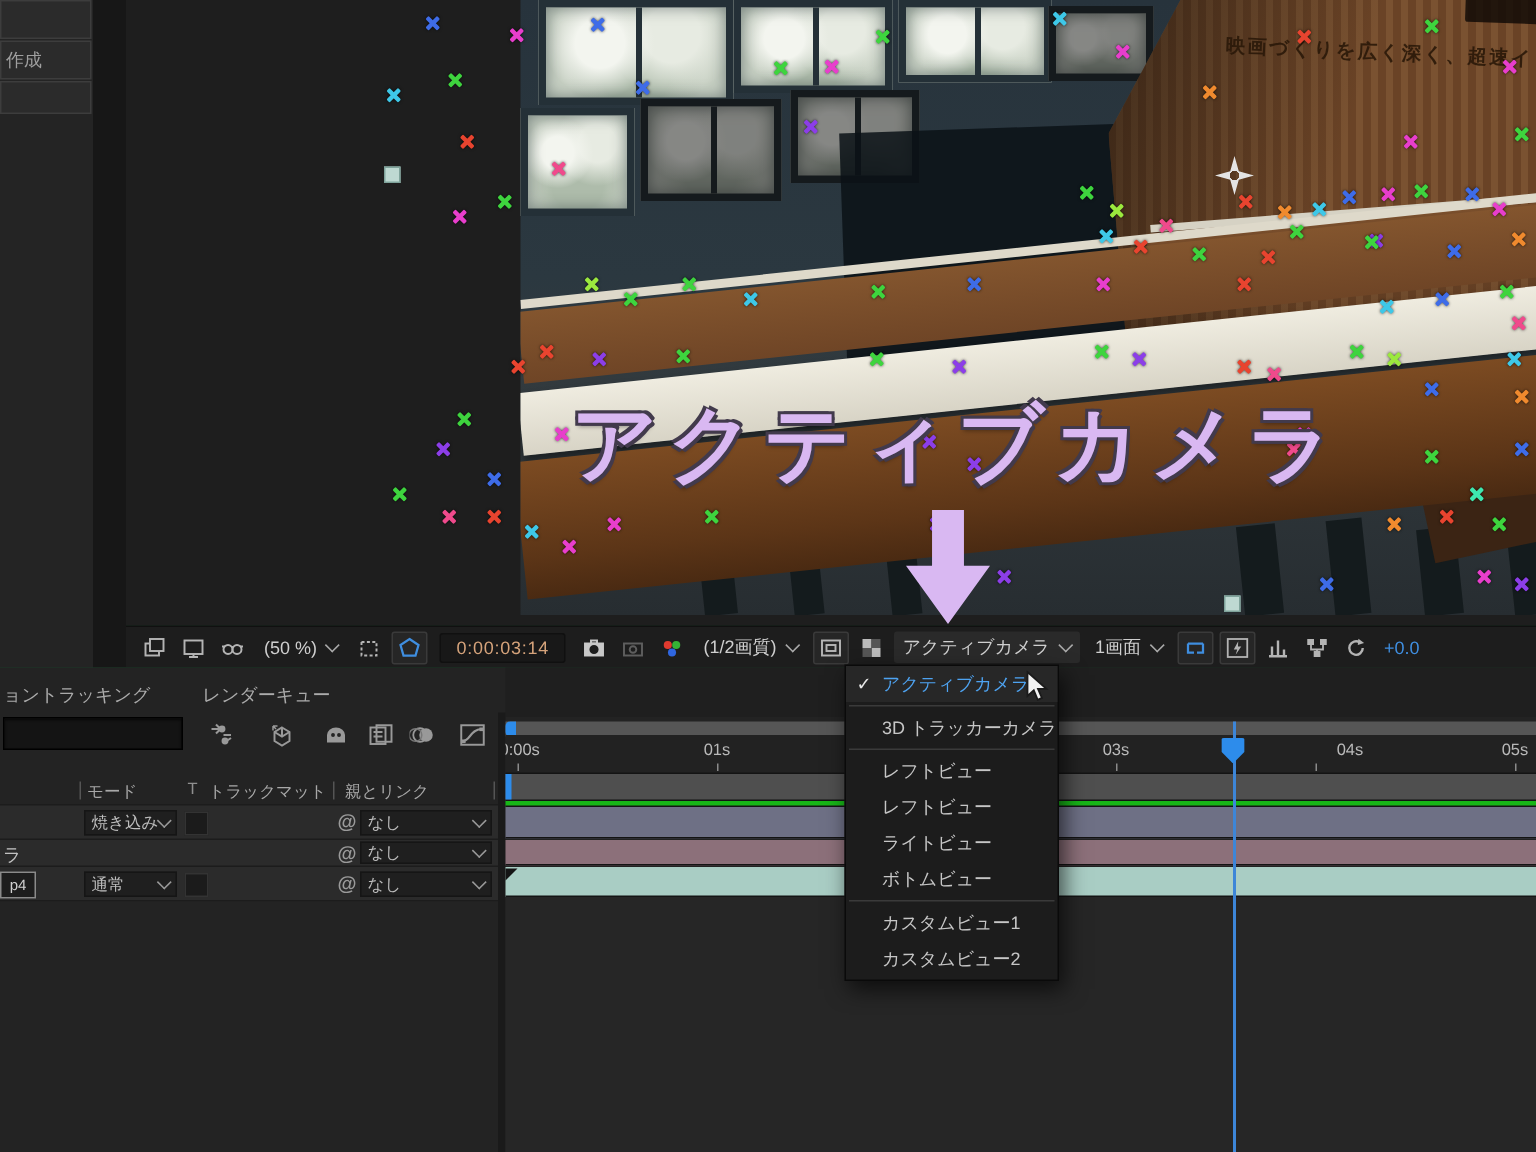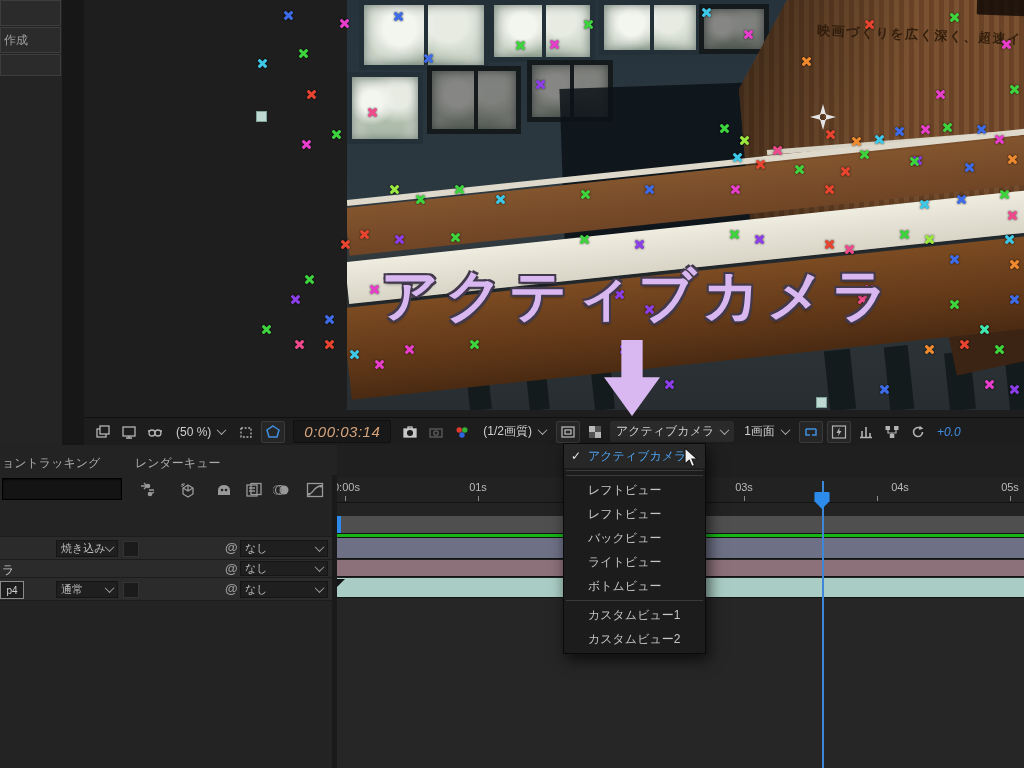--- a/index.html
+++ b/index.html
@@ -65,24 +65,24 @@
      filter:drop-shadow(0 0 2px rgba(40,30,50,.8));}
 
   
   #vtoolbar{left:84px;top:417px;width:940px;height:28px;background:#1d1d1d;border-top:1px solid #101010;
      display:flex;align-items:center;gap:4px;padding-left:8px;box-sizing:border-box;z-index:5;}
   .tbi{width:22px;height:20px;display:flex;align-items:center;justify-content:center;flex:0 0 auto;}
   .tbi svg{display:block;}
   .dd{display:flex;align-items:center;gap:7px;color:#cfcfcf;font-size:12px;padding:2px 6px;white-space:nowrap;flex:0 0 auto;}
   .chev{width:6px;height:6px;border-right:1.6px solid #aaa;border-bottom:1.6px solid #aaa;
         transform:rotate(45deg) translate(-1px,-1px);}
-  #timecode{color:#d5a37b;font-size:15px;letter-spacing:.5px;background:#181818;border:1px solid #101010;
-        padding:2px 10px;border-radius:2px;margin:0 4px;flex:0 0 auto;font-style:italic;}
+  #timecode{color:#d5a37b;font-size:12px;letter-spacing:.5px;background:#181818;border:1px solid #101010;
+        padding:2px 10px;border-radius:2px;margin:0 4px;flex:0 0 auto;}
   .boxed{border:1px solid #3a3a3a;border-radius:2px;background:#262626;}
-  #exposure{color:#3f8ee0;font-size:12px;margin-left:4px;font-style:italic;}
+  #exposure{color:#3f8ee0;font-size:12px;margin-left:4px;}
 
   
   #camera-menu{left:563px;top:443px;width:143px;background:#1c1c1c;border:1px solid #0a0a0a;
      box-shadow:3px 6px 14px rgba(0,0,0,.65);z-index:10;padding-bottom:2px;box-sizing:border-box;}
   .menu-item{height:24px;display:flex;align-items:center;font-size:12px;color:#c6c6c6;
      padding-left:24px;position:relative;white-space:nowrap;}
   .menu-item.active{color:#4ea3f1;background:#272727;}
   .menu-item .check{position:absolute;left:7px;color:#e8e8e8;font-size:12px;}
   .menu-sep{height:5px;position:relative;}
   .menu-sep::after{content:"";position:absolute;left:2px;right:2px;top:2px;height:1px;background:#3a3a3a;}
@@ -94,21 +94,21 @@
   #tl-darkzone{position:absolute;left:337px;top:0;width:687px;height:33px;background:#1f1f1f;}
   #search-box{position:absolute;left:2px;top:33px;width:120px;height:22px;background:#141414;
      border:1px solid #000;box-shadow:inset 0 1px 2px rgba(0,0,0,.7);color:#bbb;font-size:12px;
      box-sizing:border-box;padding:0 5px;font-family:inherit;}
   .tli{position:absolute;top:34px;width:24px;height:22px;display:flex;align-items:center;justify-content:center;}
   #tl-divider{position:absolute;left:332px;top:30px;width:5px;height:293px;background:#1a1a1a;}
 
   
   #workarea{position:absolute;left:337px;top:36px;width:687px;height:10px;background:#565656;}
   #workarea .capL{position:absolute;left:0;top:0;width:7px;height:10px;background:#2d8ceb;border-radius:3px 0 0 3px;}
-  #ruler{position:absolute;left:337px;top:32px;width:687px;height:25px;background:#222;border-bottom:1px solid #141414;overflow:hidden;}
+  #ruler{position:absolute;left:337px;top:45px;width:687px;height:25px;background:#222;border-bottom:1px solid #141414;overflow:hidden;}
   .ruler-label{position:absolute;top:4px;font-size:11px;color:#b9b9b9;transform:translateX(-50%);white-space:nowrap;}
   .ruler-label.left{transform:none;}
   .ruler-tick{position:absolute;bottom:1px;width:1px;height:5px;background:#8a8a8a;}
   #playhead-line{position:absolute;left:822px;top:36px;width:2px;height:287px;background:#3d86d8;z-index:3;}
   #playhead-flag{position:absolute;left:813px;top:47px;width:18px;height:17px;background:#2d8ceb;z-index:3;
      clip-path:polygon(8% 0,92% 0,92% 55%,50% 100%,8% 55%);border-radius:3px;}
 
   
   #cols-header{position:absolute;left:0;top:74px;width:332px;height:17px;font-size:11px;color:#a8a8a8;}
   .colsep{position:absolute;top:2px;width:1px;height:12px;background:#555;}
@@ -507,20 +507,29 @@
         <div class="lane" style="top: 93px; height: 20px; background: rgb(110, 112, 133); border-bottom: 1px solid rgb(20, 20, 20);"></div>
         <div class="lane" style="top: 115px; height: 16px; background: rgb(140, 112, 122); border-bottom: 1px solid rgb(20, 20, 20);"></div>
         <div class="lane" style="top: 133px; height: 19px; background: rgb(169, 205, 196); border-bottom: 1px solid rgb(20, 20, 20);"></div>
       </div>
     <div id="lanes-bg"></div>
     <div id="lane-bluetick"></div>
     <div id="teal-notch"></div>
     <div id="playhead-line" style="left: 822px;"></div>
     <div id="playhead-flag" style="left: 813px;"></div>
 
+    <div id="cols-header">
+      <span class="colsep" style="left:53px;"></span>
+      <span class="abs" style="left:58px;top:1px;">モード</span>
+      <span class="abs" style="left:125px;top:1px;color:#8f8f8f;">T</span>
+      <span class="abs" style="left:139px;top:1px;">トラックマット</span>
+      <span class="colsep" style="left:222px;"></span>
+      <span class="abs" style="left:230px;top:1px;">親とリンク</span>
+      <span class="colsep" style="left:329px;"></span>
+    </div>
 
     <div class="layer-row" style="top:91px;height:23px;">
       <div class="dd-box" style="left:56px;top:3px;width:62px;height:17px;">
         <span>焼き込み</span>
           <span class="chev"></span>
         </div>
       <div class="matte-box" style="left:123px;top:4px;"></div>
       <span class="pickwhip" style="left:225px;top:3px;">@</span>
       <div class="dd-box" style="left:240px;top:3px;width:88px;height:17px;">
         <span>なし</span>
@@ -549,29 +558,29 @@
         </div>
     </div>
   </div>
 
   <div id="camera-menu" class="abs">
       <div class="menu-item active">
         <span class="check">✓</span>
         <span>アクティブカメラ</span>
       </div>
       <div class="menu-sep"></div>
+      <div class="menu-item">
+        <span>3D トラッカーカメラ</span>
+      </div>
       <div class="menu-sep"></div>
       <div class="menu-item">
         <span>レフトビュー</span>
       </div>
       <div class="menu-item">
         <span>レフトビュー</span>
-      </div>
-      <div class="menu-item">
-        <span>バックビュー</span>
       </div>
       <div class="menu-item">
         <span>ライトビュー</span>
       </div>
       <div class="menu-item">
         <span>ボトムビュー</span>
       </div>
       <div class="menu-sep"></div>
       <div class="menu-item">
         <span>カスタムビュー1</span>

